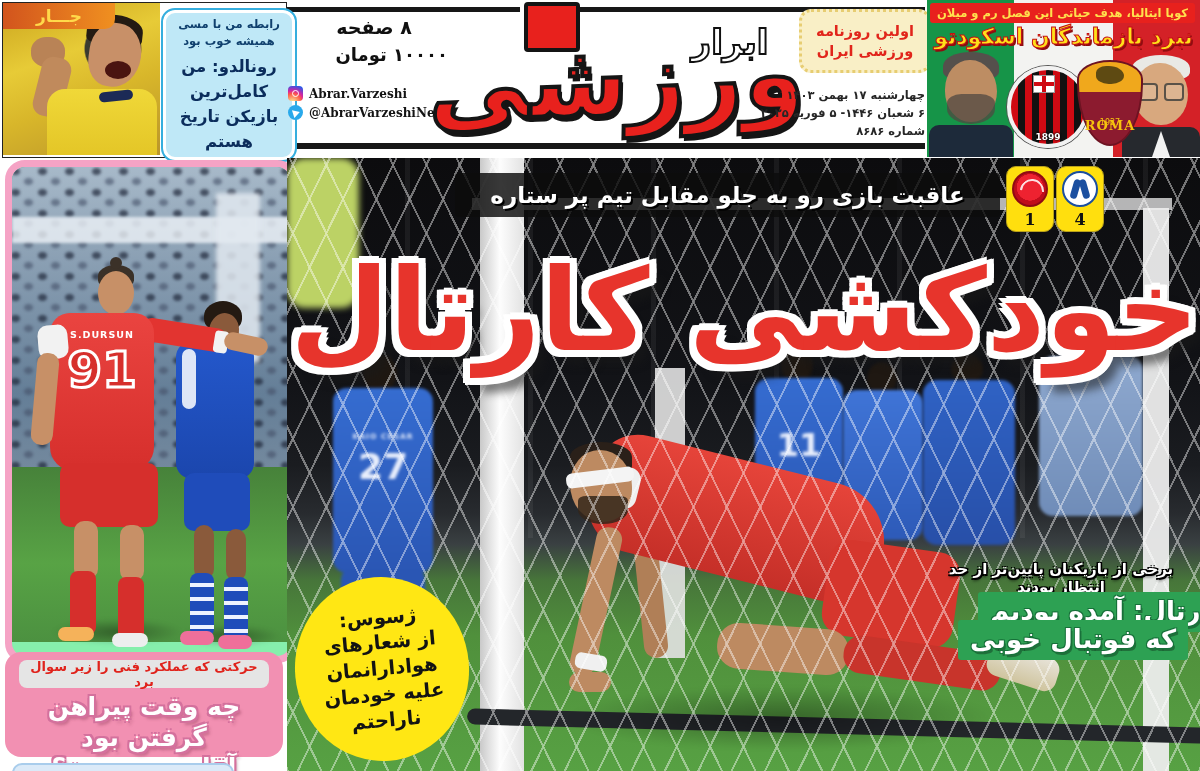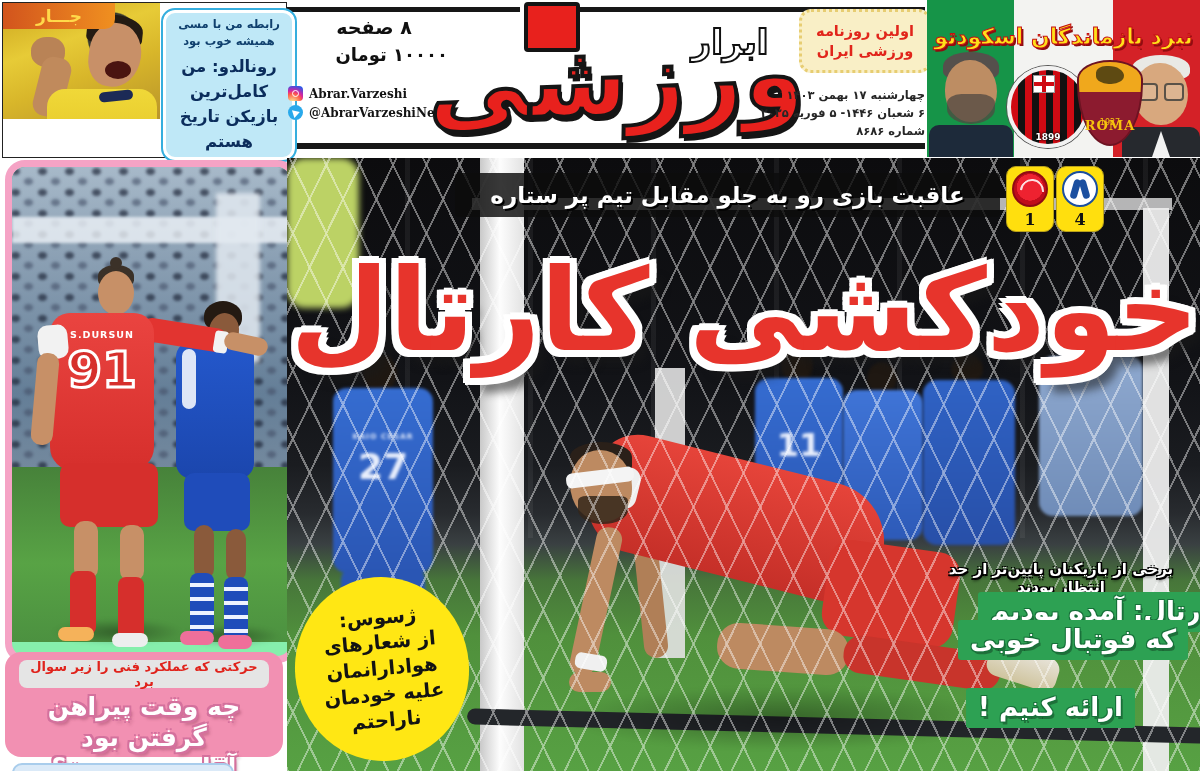--- a/index.html
+++ b/index.html
@@ -11,21 +11,21 @@
 
   
   .rule{position:absolute;height:5px;background:#171717;}
   #ruleA{left:287px;top:7px;width:233px;}
   #ruleB{left:575px;top:7px;width:350px;}
   #ruleC{left:287px;top:143px;width:638px;height:6px;}
   #logo-spike{left:524px;top:2px;width:48px;height:42px;background:#e8211d;border:4px solid #141414;border-radius:4px;}
 
   
   #promo-ron{left:2px;top:2px;width:283px;height:154px;border:1px solid #222;background:#fff;}
-  #ron-photo{left:0;top:0;width:157px;height:116px;overflow:hidden;
+  #ron-photo{left:0;top:0;width:157px;height:152px;overflow:hidden;
      background:radial-gradient(circle at 70% 30%,#3a3a30 0 18%,transparent 19%),
         linear-gradient(160deg,#caa31d 0%,#e7cb37 35%,#d8b62a 60%,#b9952a 100%);}
   .ron-fist{position:absolute;left:28px;top:34px;width:34px;height:30px;background:#b98356;border-radius:45%;}
   .ron-arm{position:absolute;left:34px;top:54px;width:30px;height:60px;background:#c08a5c;transform:rotate(14deg);border-radius:12px;}
   .ron-head{position:absolute;left:86px;top:20px;width:52px;height:64px;background:#c89068;border-radius:48% 52% 55% 45%;transform:rotate(8deg);}
   .ron-hair{position:absolute;left:84px;top:12px;width:56px;height:30px;background:#241b13;border-radius:50% 50% 20% 20%;transform:rotate(6deg);}
   .ron-mouth{position:absolute;left:102px;top:58px;width:26px;height:18px;background:#4a1410;border-radius:50%;}
   .ron-torso{position:absolute;left:44px;top:86px;width:110px;height:70px;background:linear-gradient(180deg,#f0d838,#e3c526);border-radius:18px 18px 0 0;}
   .ron-collar{position:absolute;left:96px;top:88px;width:34px;height:10px;background:#1c2a56;border-radius:6px;transform:rotate(-6deg);}
   #watermark{left:0;top:0;width:112px;height:26px;background:linear-gradient(90deg,#d2541d,#f09020);
@@ -294,20 +294,21 @@
     <span>اولین روزنامه</span>
     <span>ورزشی ایران</span>
   </div>
   <div class="abs rtl" id="date-block">
     <div>چهارشنبه ۱۷ بهمن ۱۴۰۳</div>
     <div>۶ شعبان ۱۴۴۶- ۵ فوریه ۲۰۲۵</div>
     <div>شماره ۸۶۸۶</div>
   </div>
 
   <div class="abs" id="promo-mr">
+    <div class="abs ctr" id="mr-kicker">کوپا ایتالیا، هدف حیاتی این فصل رم و میلان</div>
     <div class="abs rtl" id="mr-headline">نبرد بازماندگان اسکودتو</div>
     <div class="coach" id="coach-l">
       <div class="c-hair"></div>
       <div class="c-face"></div>
       <div class="c-beard"></div>
       <div class="c-body"></div>
     </div>
     <div class="coach" id="coach-r">
       <div class="c-hair"></div>
       <div class="c-face"></div>
@@ -458,15 +459,14 @@
     <div>ژسوس:</div>
     <div>از شعارهای</div>
     <div>هوادارانمان</div>
     <div>علیه خودمان</div>
     <div>ناراحتم</div>
   </div>
 
   <div class="abs rtl" id="kartal-kicker">برخی از بازیکنان پایین‌تر از حد انتظار بودند</div>
   <div class="gline rtl" id="gl1">کارتال: آمده بودیم</div>
   <div class="gline rtl" id="gl2">که فوتبال خوبی</div>
-  <div class="gline rtl" id="gl3">ارائه کنیم !</div>
 
 </div>
 
 </body></html>

